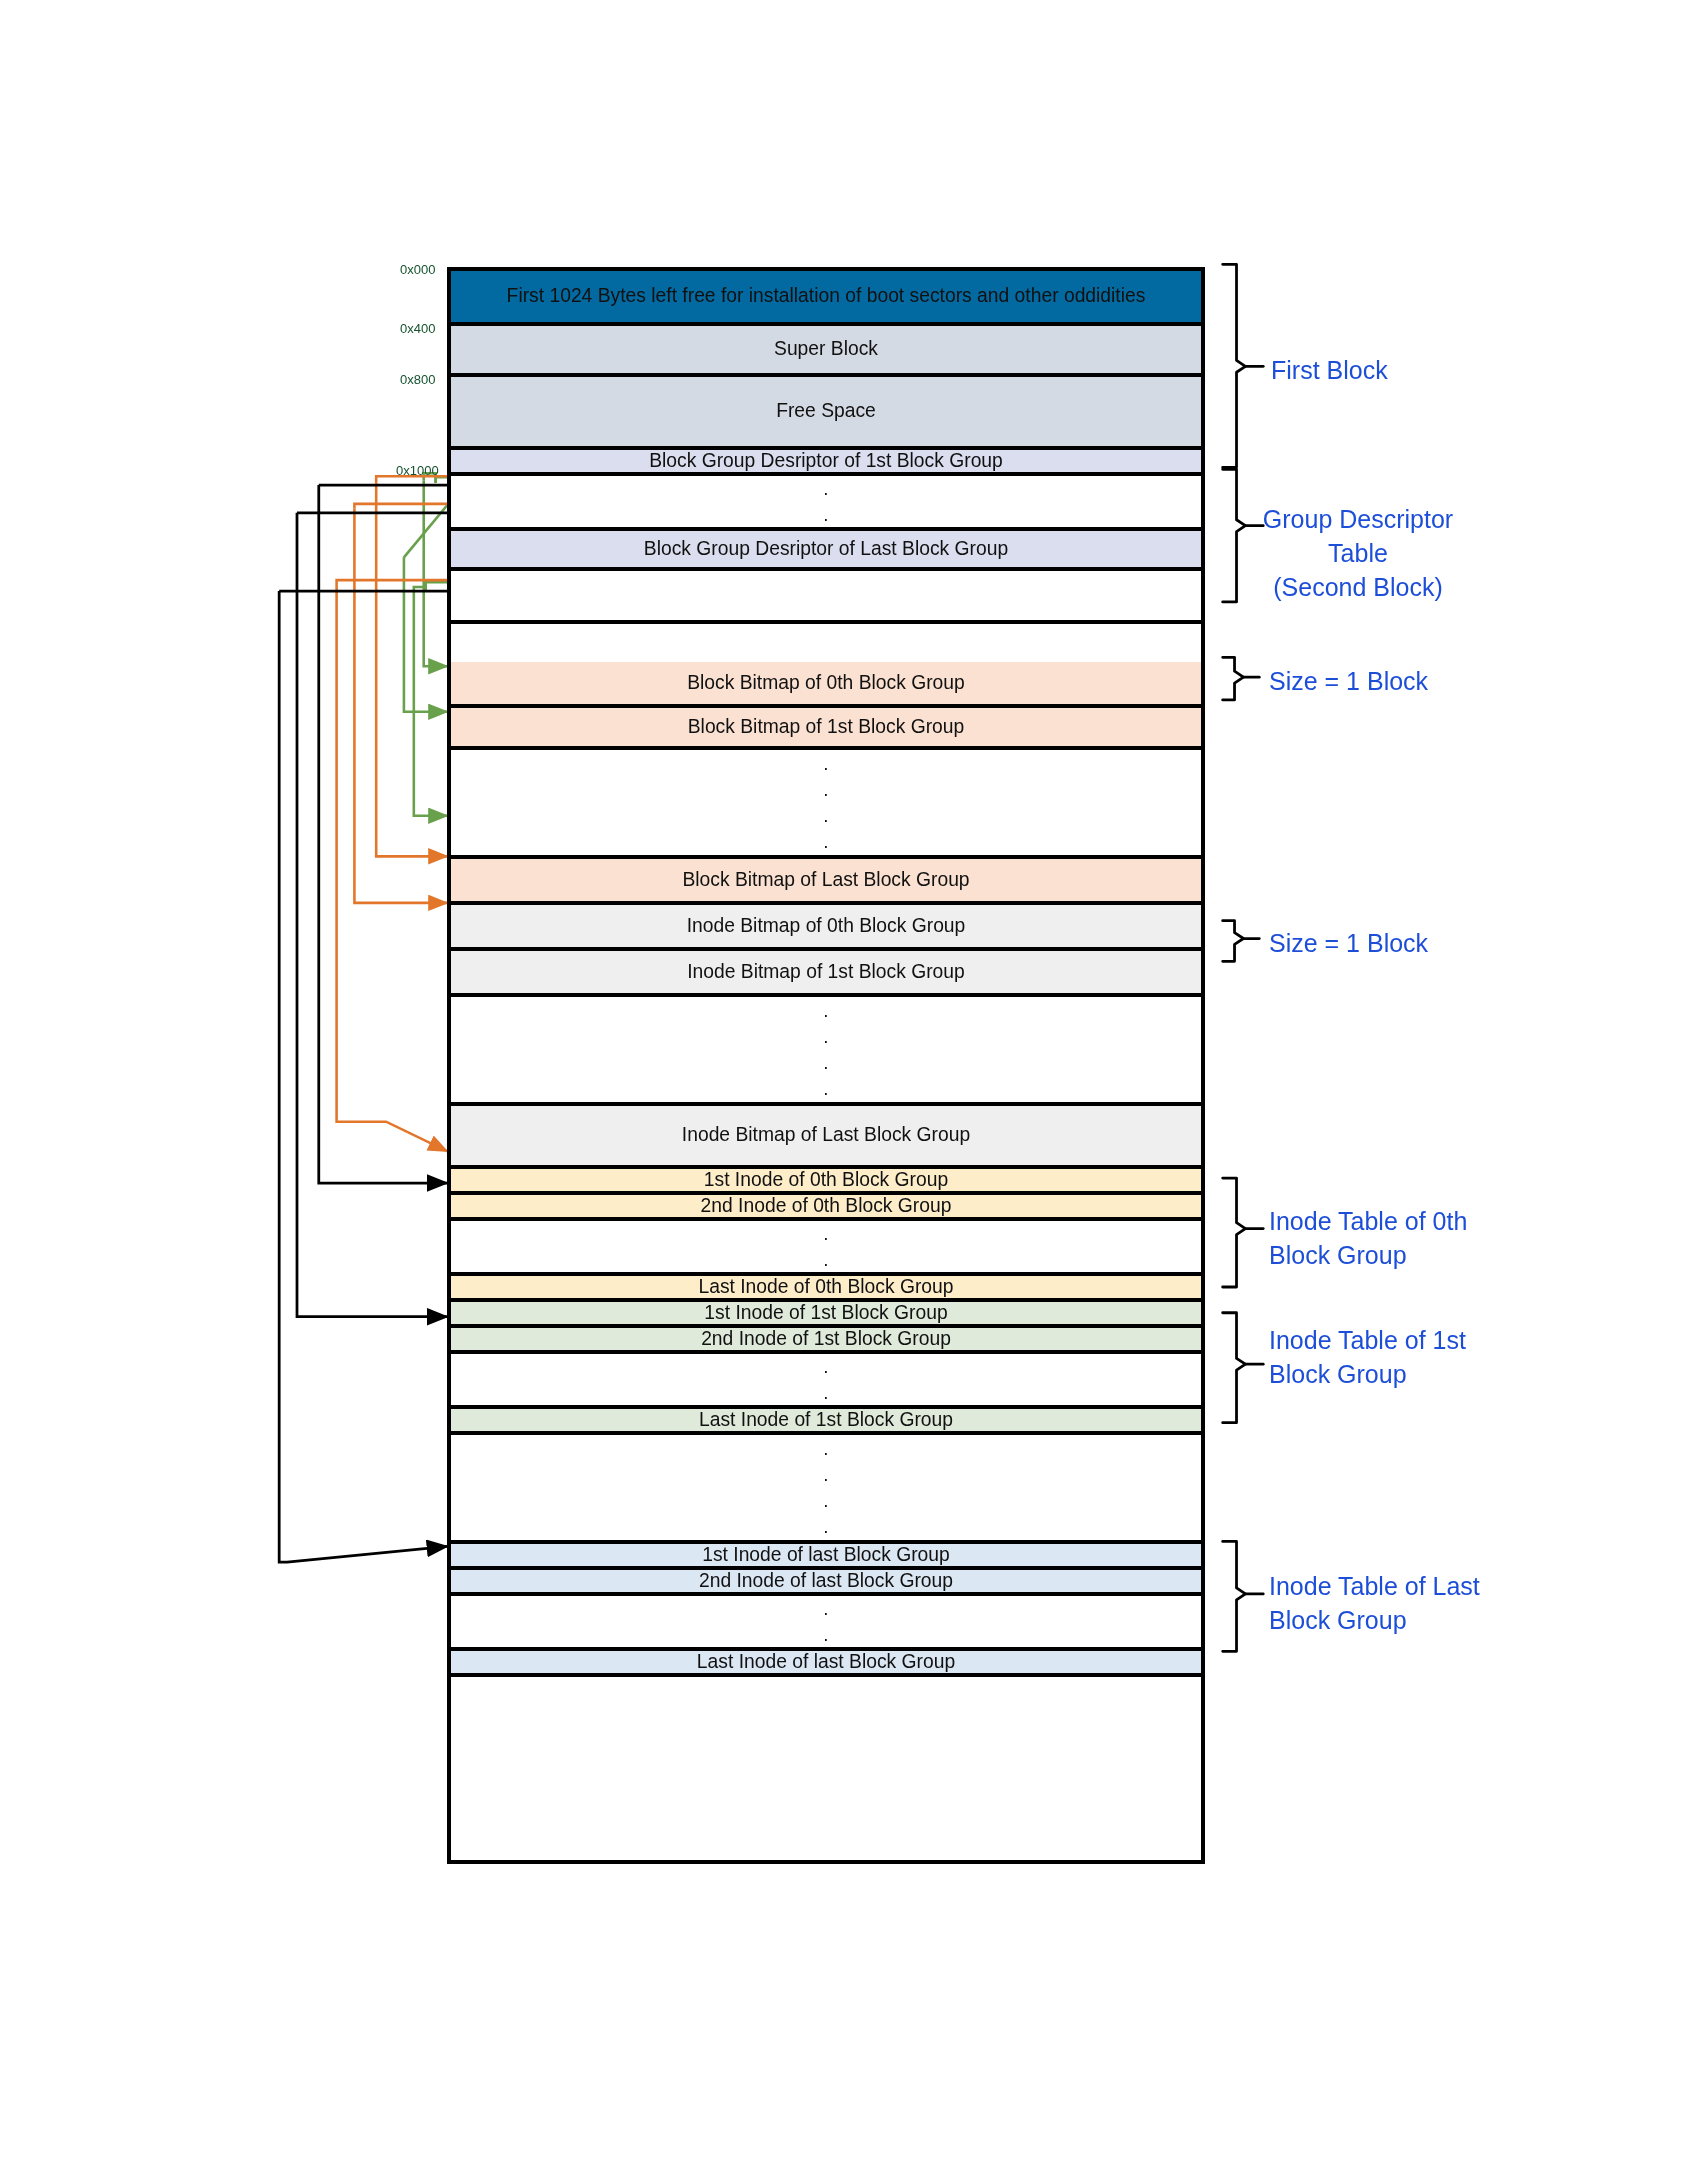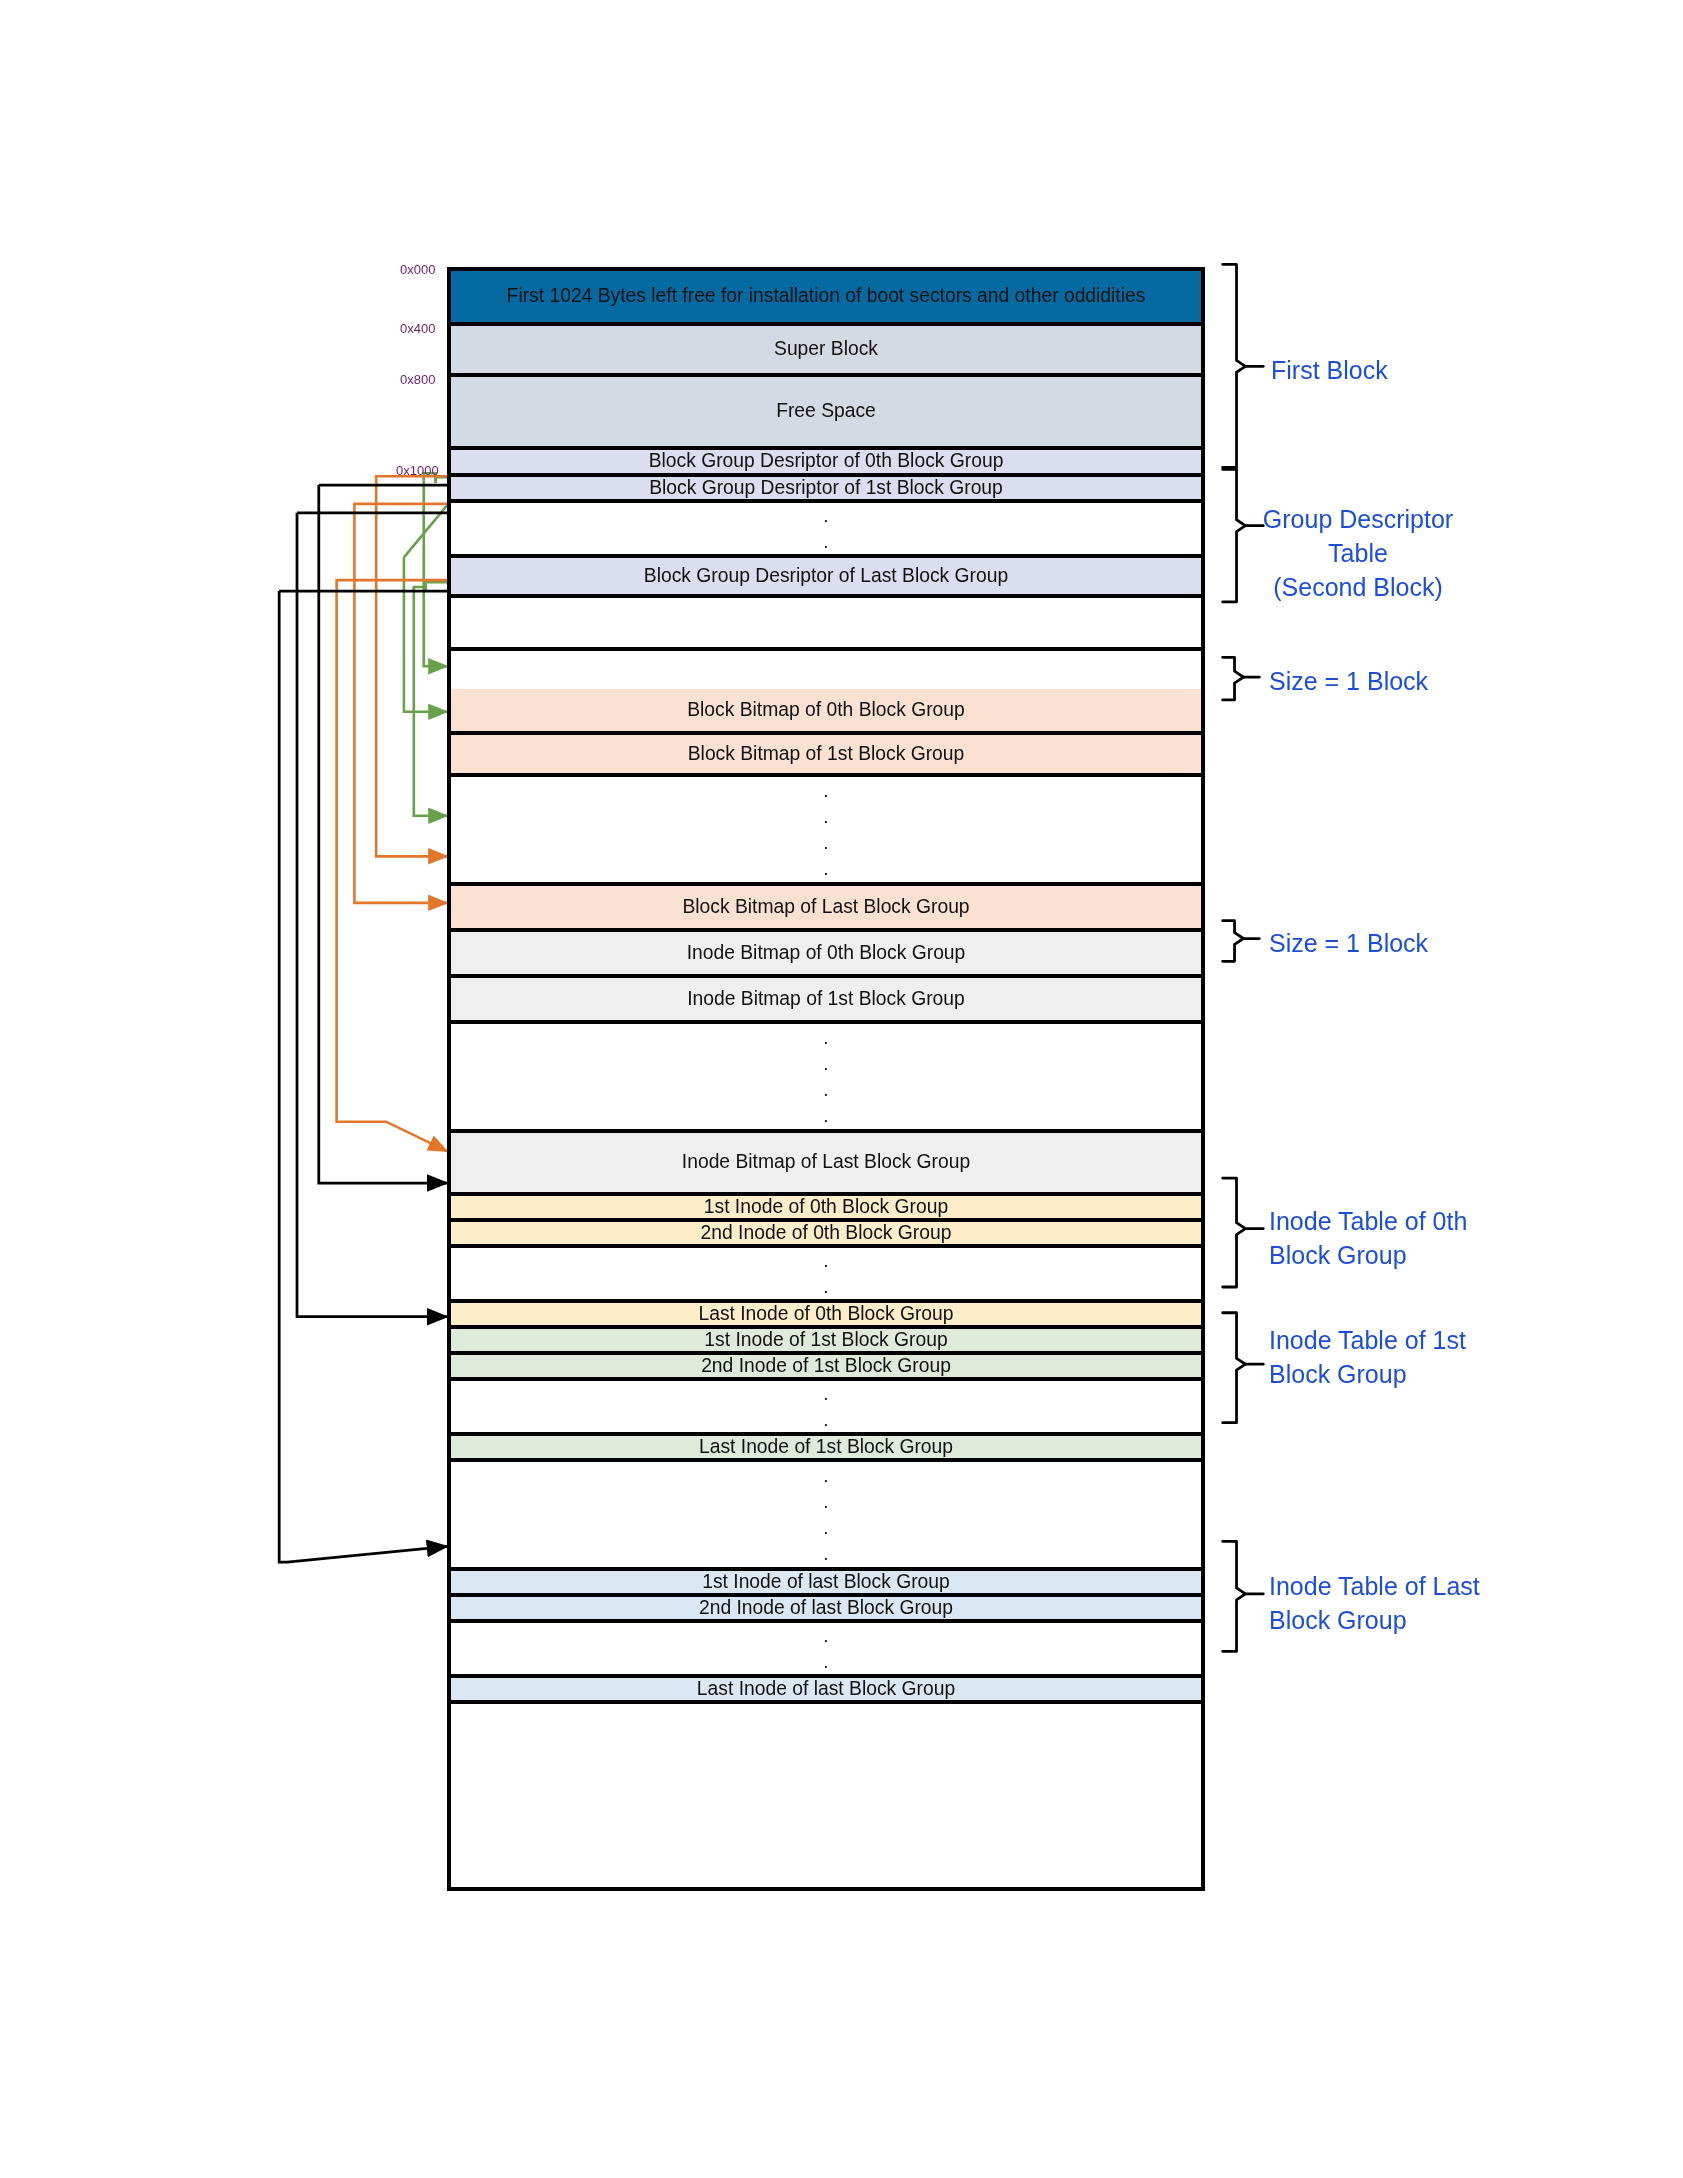--- a/index.html
+++ b/index.html
@@ -65,21 +65,21 @@
     font-size: 25px;
     color: #1d4ed8;
     line-height: 1.35;
     z-index: 6;
     white-space: pre-line;
   }
   
   .addr {
     position: absolute;
     font-size: 13px;
-    color: #701a75;
+    color: #14532d;
     font-family: "Liberation Sans", sans-serif;
     z-index: 6;
     white-space: nowrap;
   }
   svg.overlay {
     position: absolute;
     left: 0; top: 0;
     width: 1683px;
     height: 2178px;
     pointer-events: none;
@@ -161,23 +161,20 @@
   <div id="disk-column">
       <div class="row" style="height: 55px; background: #0369a1;">
         <span class="lbl">First 1024 Bytes left free for installation of boot sectors and other oddidities</span>
       </div>
       <div class="row" style="height: 51px; background: rgb(212, 218, 227);">
         <span class="lbl">Super Block</span>
       </div>
       <div class="row" style="height: 73px; background: rgb(212, 218, 227);">
         <span class="lbl">Free Space</span>
       </div>
-      <div class="row" style="height: 27px; background: rgb(218, 222, 239);">
-        <span class="lbl">Block Group Desriptor of 0th Block Group</span>
-      </div>
       <div class="row" style="height: 26px; background: rgb(218, 222, 239);">
         <span class="lbl">Block Group Desriptor of 1st Block Group</span>
       </div>
       <div class="row" style="height: 55px; background: rgb(255, 255, 255);">
         <div class="dots" style="height: 100%;">
           <span>.</span>
           <span>.</span>
         </div>
       </div>
       <div class="row" style="height: 40px; background: rgb(218, 222, 239);">

